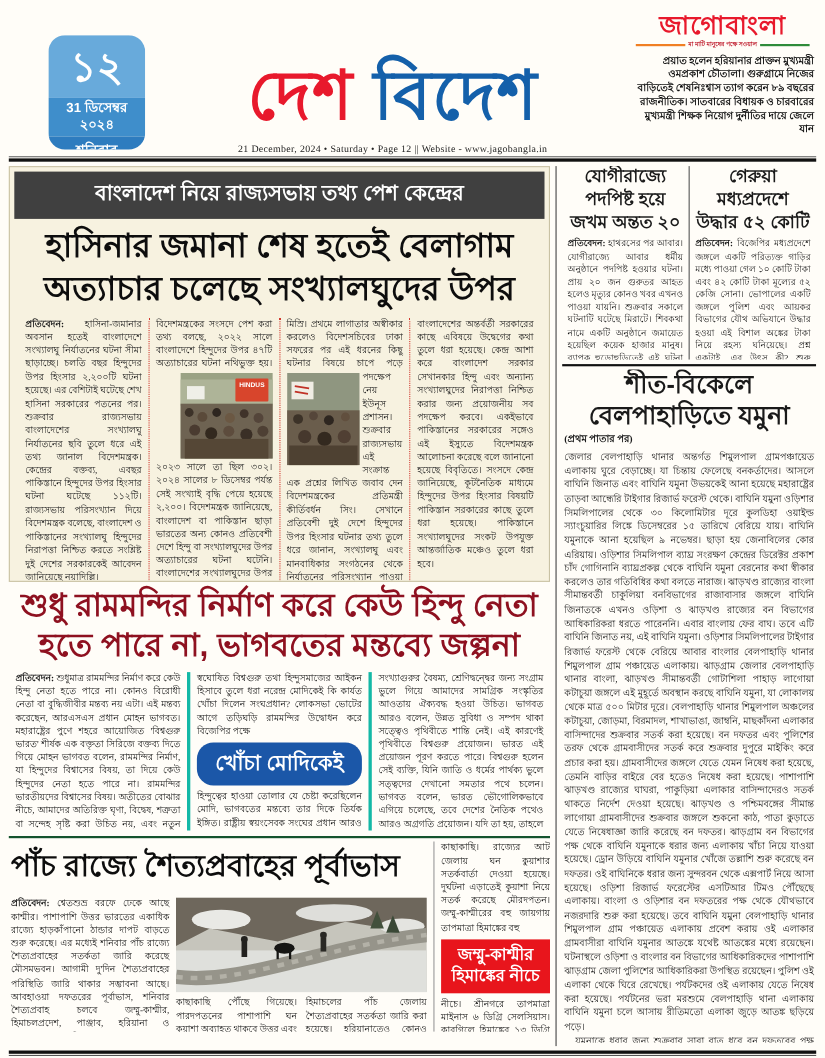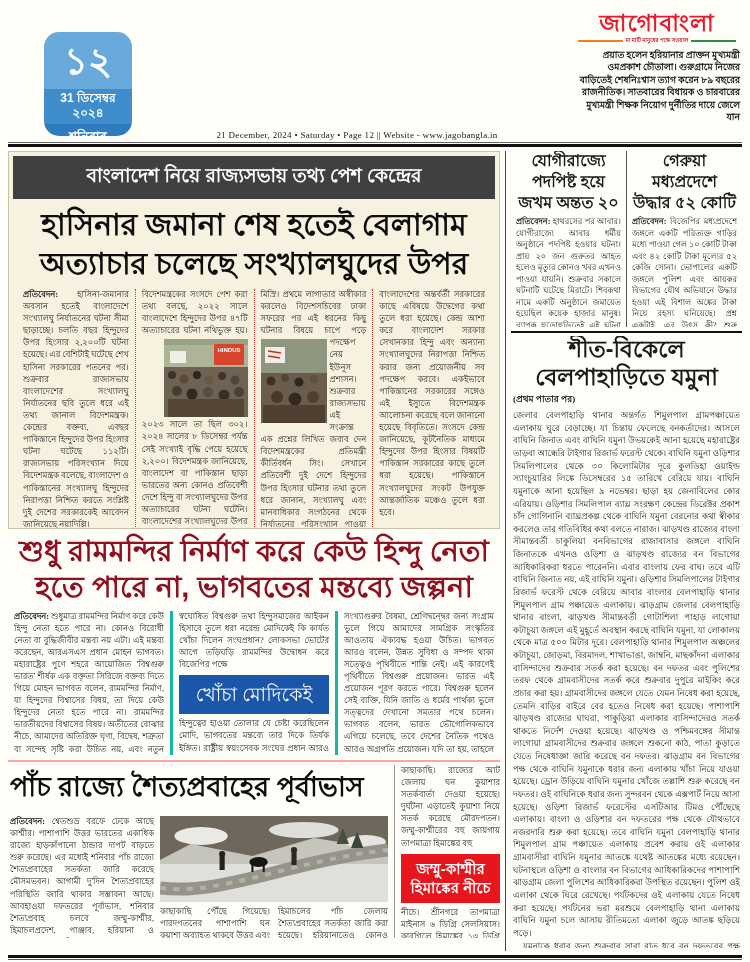--- a/index.html
+++ b/index.html
@@ -48,23 +48,23 @@
   .float-photo-r { float:right; margin:2px 0 2px 3px; }
   .float-photo-l { float:left; margin:2px 3px 2px 0; }
   
   .bhagwat { height:226px; overflow:hidden; padding-top:4px; }
   .bh-headline { color:#8e1120; font-family:"Liberation Sans","DejaVu Sans",sans-serif;
             font-weight:bold; font-size:29px; line-height:1.25; text-align:center; }
   .bh-cols { display:flex; margin-top:5px; height:148px; overflow:hidden; }
   .bcol { flex:1; padding:0 6px; font-size:8.4px; line-height:1.44; text-align:justify; }
   .bcol + .bcol { border-left:3px solid #14b8a6; }
   .bluebox { background:#1b57a8; color:#fff; font-family:"Liberation Sans","DejaVu Sans",sans-serif;
-            font-weight:normal; font-size:19px; text-align:center; padding:6px 2px; margin:4px 0; }
-  
-  .weather { display:flex; border-top:2px solid #fca5a5; margin-top:5px; padding-top:3px; height:178px; overflow:hidden; }
+            font-weight:bold; font-size:19px; text-align:center; padding:6px 2px; margin:4px 0;border-radius:15px; }
+  
+  .weather { display:flex; border-top:2px solid #14532d; margin-top:5px; padding-top:3px; height:178px; overflow:hidden; }
   .w-main { width:380px; }
   .w-headline { font-family:"Liberation Sans","DejaVu Sans",sans-serif; font-weight:bold;
             font-size:27px; color:#0d0d0d; padding:1px 0 5px 2px; }
   .w-body { display:flex; }
   .w-col1 { width:152px; padding:0 6px 0 2px; font-size:8.4px; line-height:1.44; text-align:justify; }
   .w-mid { flex:1; }
   .w-photo { width:100%; height:86px; display:block; }
   .w-midcols { display:flex; margin-top:4px; }
   .w-midcol { flex:1; font-size:8.4px; line-height:1.44; text-align:justify; padding:0 4px 0 0; }
   .w-midcol + .w-midcol { padding:0 0 0 4px; }
@@ -97,20 +97,21 @@
   <div class="header">
     <div class="badge">
       <div class="badge-num">১২</div>
       <div class="badge-date">
         <div>31 ডিসেম্বর</div>
         <div>২০২৪</div>
       </div>
       <div class="badge-day">শনিবার</div>
     </div>
     <div class="masthead-cell">
+      <div class="masthead"><span class="red">দেশ</span> <span class="blue">বিদেশ</span></div>
       <div class="dateline">21 December, 2024 • Saturday • Page 12 || Website - www.jagobangla.in</div>
     </div>
     <div class="logo-cell">
       <div class="logo">জাগোবাংলা</div>
       <div class="tricolor">
         <span class="seg1"></span>
         <span class="tag">মা মাটি মানুষের পক্ষে সওয়াল</span>
         <span class="seg2"></span>
       </div>
       <div class="obit">প্রয়াত হলেন হরিয়ানার প্রাক্তন মুখ্যমন্ত্রী ওমপ্রকাশ চৌতালা। গুরুগ্রামে নিজের বাড়িতেই শেষনিঃশ্বাস ত্যাগ করেন ৮৯ বছরের রাজনীতিক। সাতবারের বিধায়ক ও চারবারের মুখ্যমন্ত্রী শিক্ষক নিয়োগ দুর্নীতির দায়ে জেলে যান</div>

